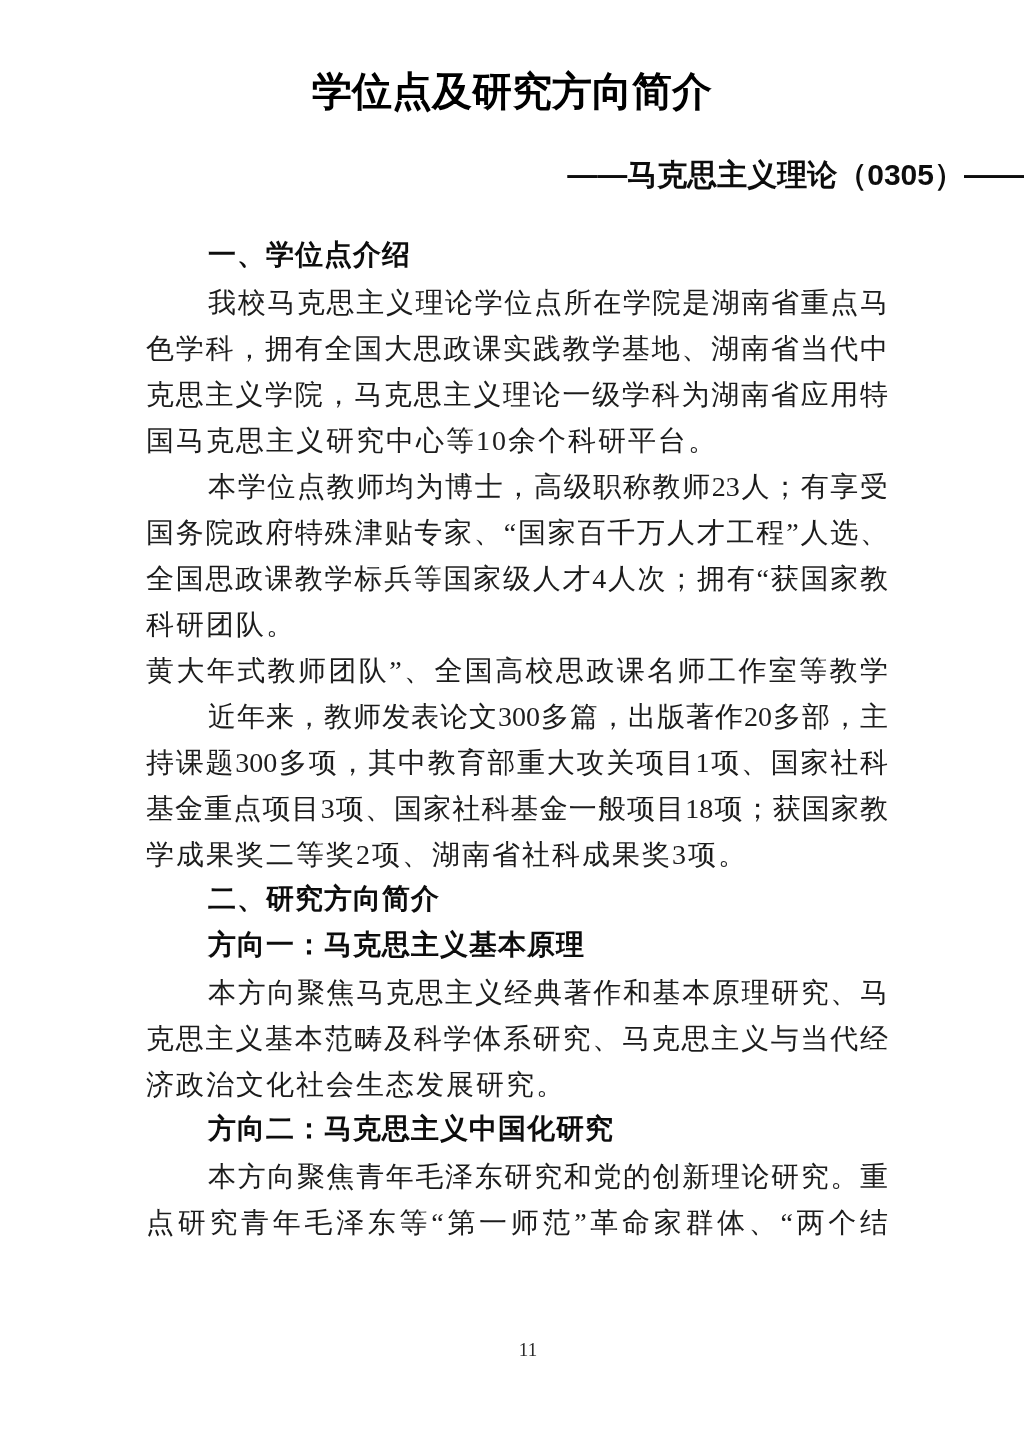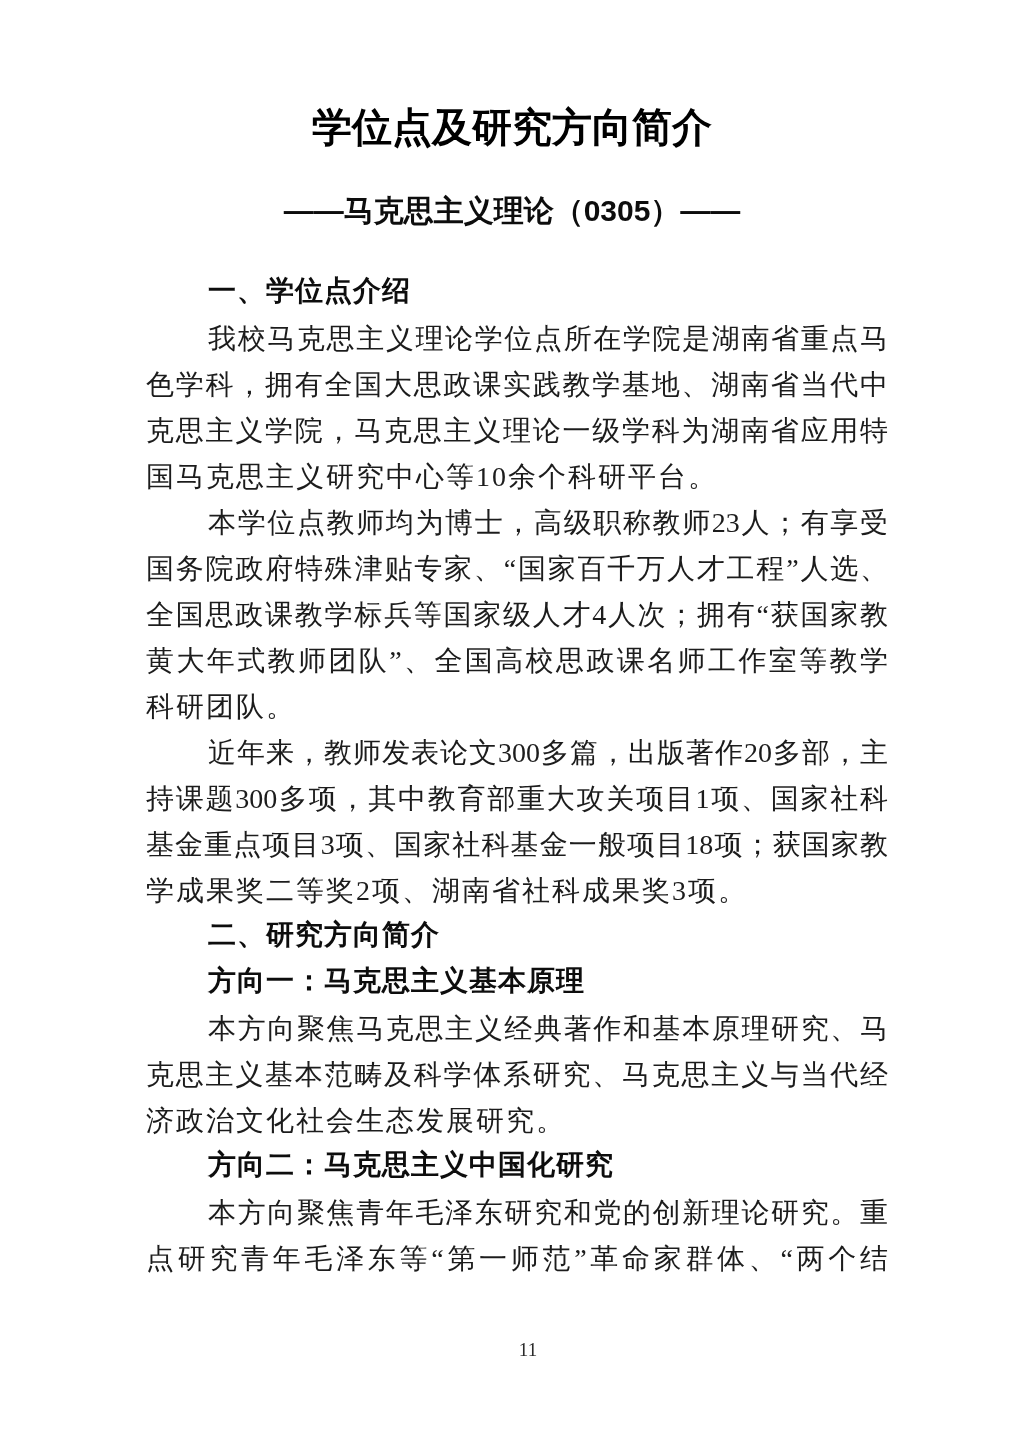--- a/index.html
+++ b/index.html
@@ -10,32 +10,32 @@
   .page {
     position: relative;
     width: 1024px;
     height: 1448px;
     background: #ffffff;
     overflow: hidden;
     color: #1c1c1c;
   }
   .doc-title {
     margin: 0;
-    padding-top: 104px;
+    padding-top: 68px;
     text-align: center;
     font-family: "Liberation Serif", "DejaVu Serif", serif;
     font-weight: bold;
     font-size: 40px;
     line-height: 48px;
     letter-spacing: 0px;
     color: #000000;
   }
   .doc-subtitle {
     margin: 38px 0 0 0;
-    text-align: center;
+    text-align: right;
     font-family: "Liberation Sans", "DejaVu Sans", sans-serif;
     font-weight: bold;
     font-size: 30px;
     line-height: 42px;
     color: #0d0d0d;
   }
   .content {
     margin: 38px 0 0 146px;
     width: 742px;
     font-family: "Liberation Serif", "DejaVu Serif", serif;
@@ -88,22 +88,22 @@
   <h2 class="doc-subtitle">——马克思主义理论（0305）——</h2>
   <div class="content" id="content">
       <div class="line heading">一、学位点介绍</div>
       <div class="line first">我校马克思主义理论学位点所在学院是湖南省重点马</div>
       <div class="line mid">色学科，拥有全国大思政课实践教学基地、湖南省当代中</div>
       <div class="line mid">克思主义学院，马克思主义理论一级学科为湖南省应用特</div>
       <div class="line end">国马克思主义研究中心等10余个科研平台。</div>
       <div class="line first">本学位点教师均为博士，高级职称教师23人；有享受</div>
       <div class="line mid">国务院政府特殊津贴专家、“国家百千万人才工程”人选、</div>
       <div class="line mid">全国思政课教学标兵等国家级人才4人次；拥有“获国家教</div>
+      <div class="line end">科研团队。</div>
       <div class="line mid">黄大年式教师团队”、全国高校思政课名师工作室等教学</div>
-      <div class="line end">科研团队。</div>
       <div class="line first">近年来，教师发表论文300多篇，出版著作20多部，主</div>
       <div class="line mid">持课题300多项，其中教育部重大攻关项目1项、国家社科</div>
       <div class="line mid">基金重点项目3项、国家社科基金一般项目18项；获国家教</div>
       <div class="line end">学成果奖二等奖2项、湖南省社科成果奖3项。</div>
       <div class="line heading">二、研究方向简介</div>
       <div class="line heading">方向一：马克思主义基本原理</div>
       <div class="line first">本方向聚焦马克思主义经典著作和基本原理研究、马</div>
       <div class="line mid">克思主义基本范畴及科学体系研究、马克思主义与当代经</div>
       <div class="line end">济政治文化社会生态发展研究。</div>
       <div class="line heading">方向二：马克思主义中国化研究</div>

